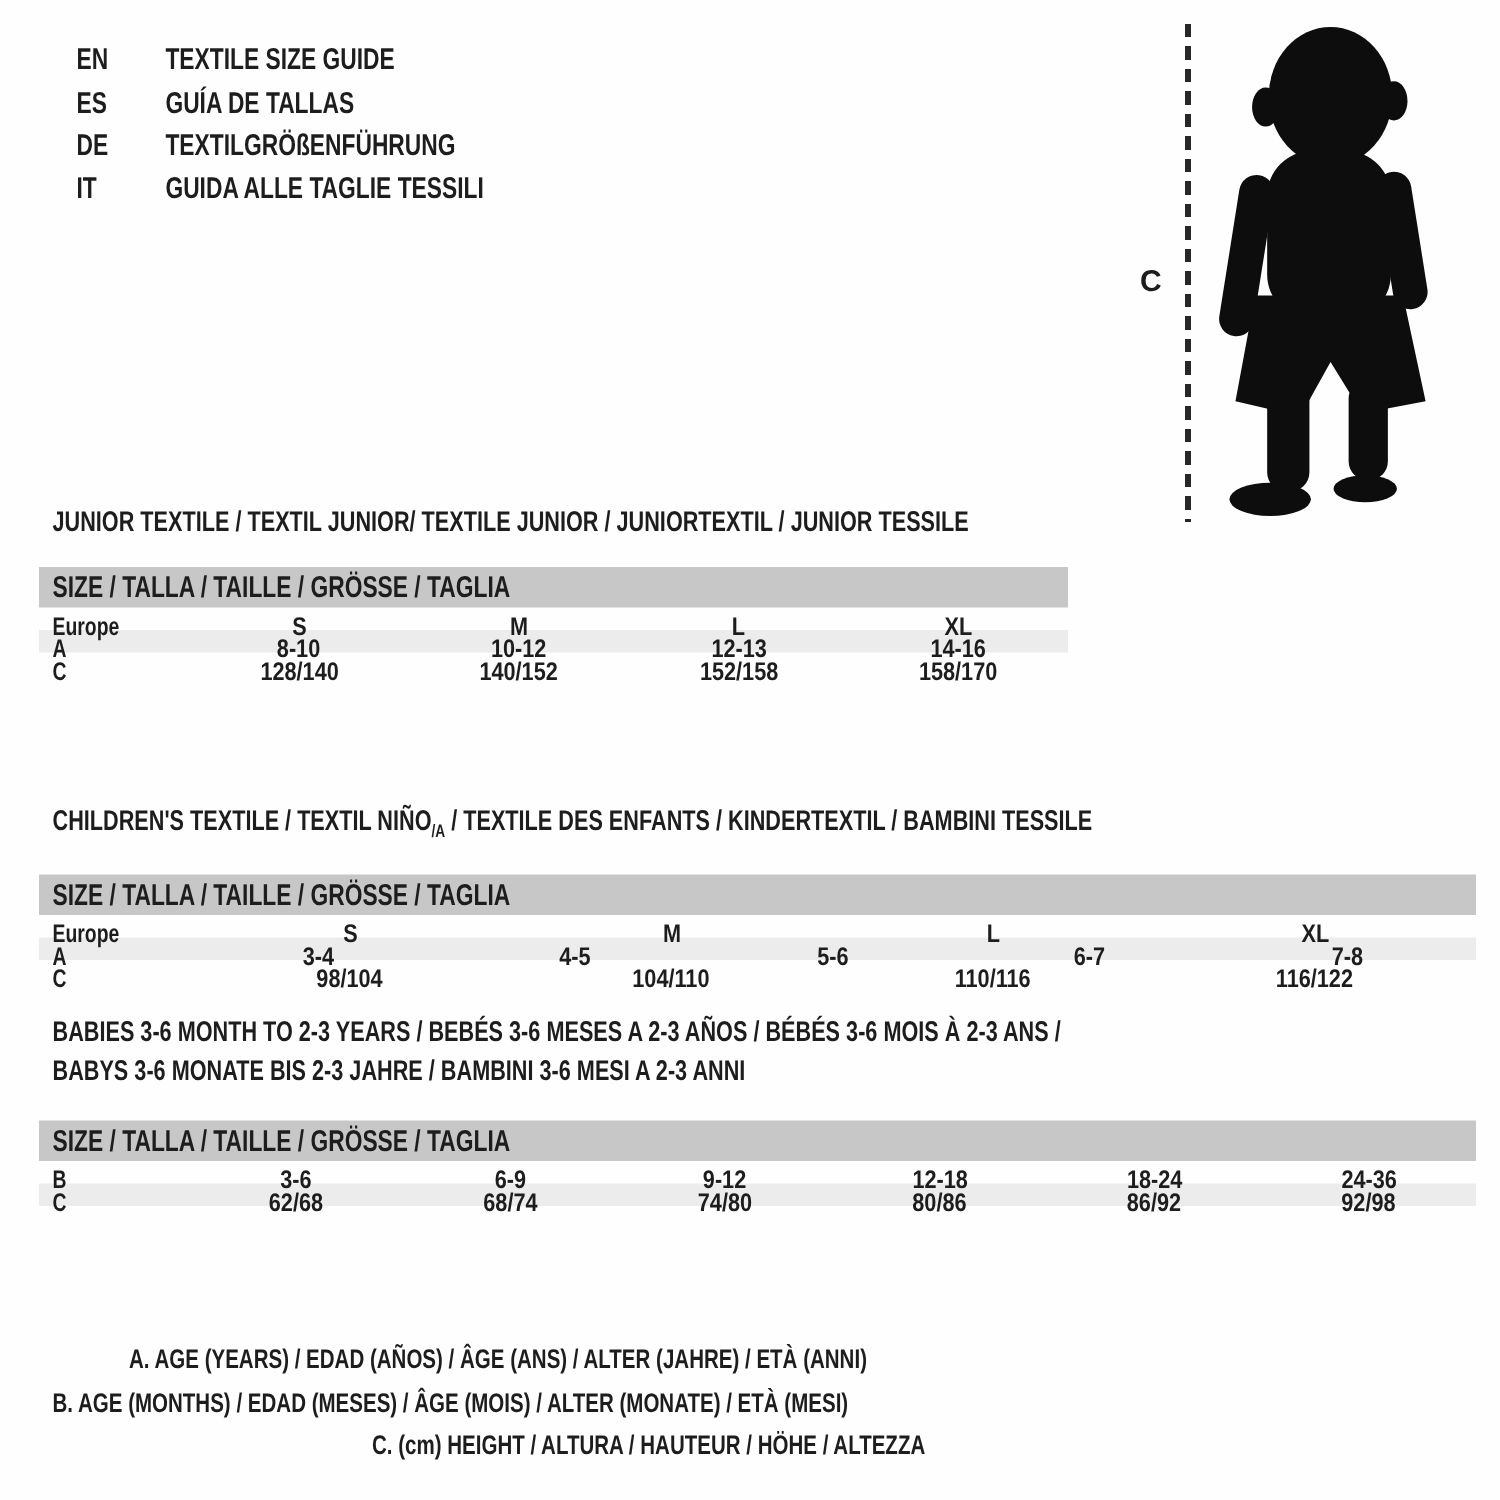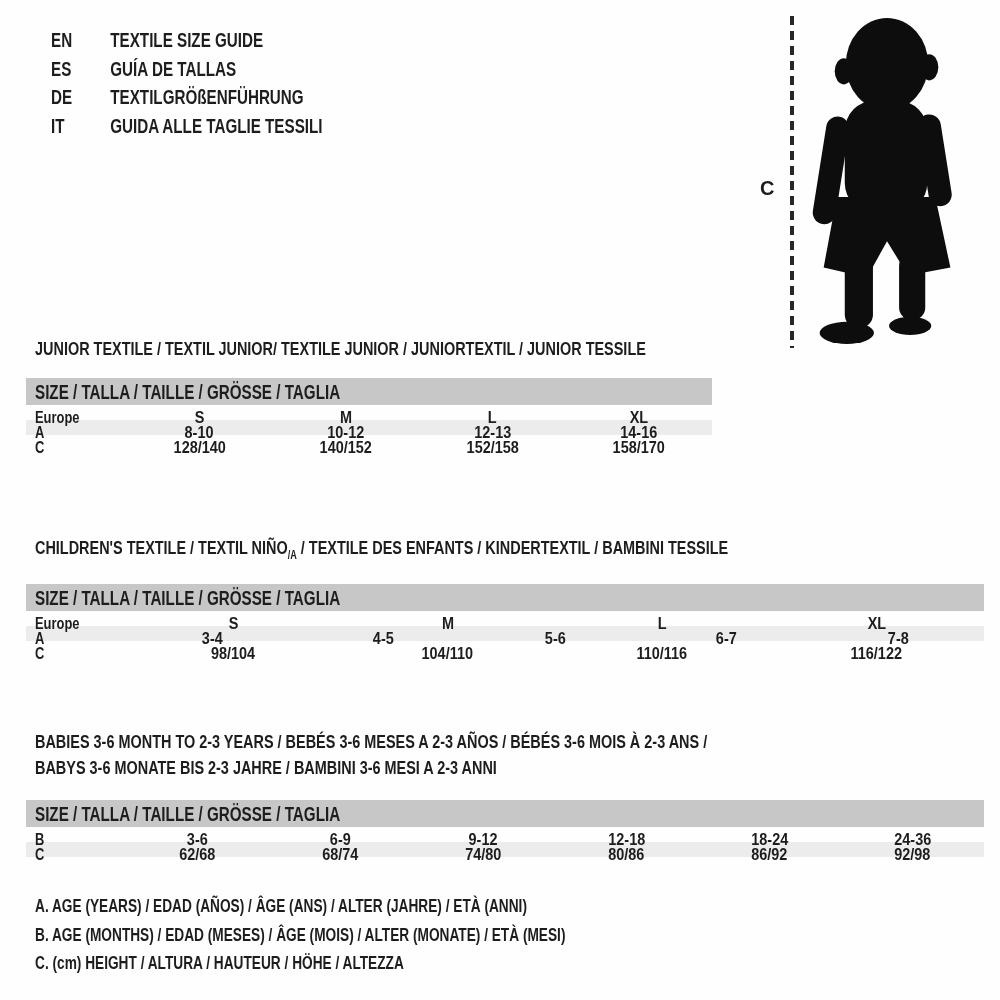--- a/index.html
+++ b/index.html
@@ -33,21 +33,21 @@
                background:var(--bar-bg, #c7c7c7); }
   .mt16 { margin-top:16px; }
   .mt19 { margin-top:19px; }
   .trow  { display:flex; height:15px; line-height:25.5px; font-size:17px; }
   .trow .lbl  { width:100px; padding-left:9px; box-sizing:border-box; }
   .trow .cell { flex:1; text-align:center; }
   .shaded { background:var(--shade-bg, #ececec); }
 
   
   .notes { position:absolute; left:35px; top:892px; font-size:18px; }
-  .note  { height:28.5px; line-height:28.5px; }
+  .note  { height:28.5px; line-height:28.5px;text-align:right; }
 </style>
 </head>
 <body style="color: rgb(29, 29, 29);">
 
 <div class="langs">
   <div class="lang-row">
     <span class="cond"><span class="lang-code">EN</span><span>TEXTILE SIZE GUIDE</span></span>
   </div>
   <div class="lang-row">
     <span class="cond"><span class="lang-code">ES</span><span>GUÍA DE TALLAS</span></span>
@@ -128,21 +128,21 @@
   </div>
   <div class="trow">
     <div class="lbl"><span class="cond">C</span></div>
     <div class="cell"><span class="cond-c">98/104</span></div>
     <div class="cell"><span class="cond-c">104/110</span></div>
     <div class="cell"><span class="cond-c">110/116</span></div>
     <div class="cell"><span class="cond-c">116/122</span></div>
   </div>
 </div>
 
-<div class="section" style="top:729px; width:958px;">
+<div class="section" style="top:676px; width:958px;">
   <div class="sec-title"><span class="cond">BABIES 3-6 MONTH TO 2-3 YEARS / BEBÉS 3-6 MESES A 2-3 AÑOS / BÉBÉS 3-6 MOIS À 2-3 ANS /</span></div>
   <div class="sec-title"><span class="cond">BABYS 3-6 MONATE BIS 2-3 JAHRE / BAMBINI 3-6 MESI A 2-3 ANNI</span></div>
   <div class="sizebar mt19"><span class="cond">SIZE / TALLA / TAILLE / GRÖSSE / TAGLIA</span></div>
   <div class="trow">
     <div class="lbl"><span class="cond">B</span></div>
     <div class="cell"><span class="cond-c">3-6</span></div>
     <div class="cell"><span class="cond-c">6-9</span></div>
     <div class="cell"><span class="cond-c">9-12</span></div>
     <div class="cell"><span class="cond-c">12-18</span></div>
     <div class="cell"><span class="cond-c">18-24</span></div>

